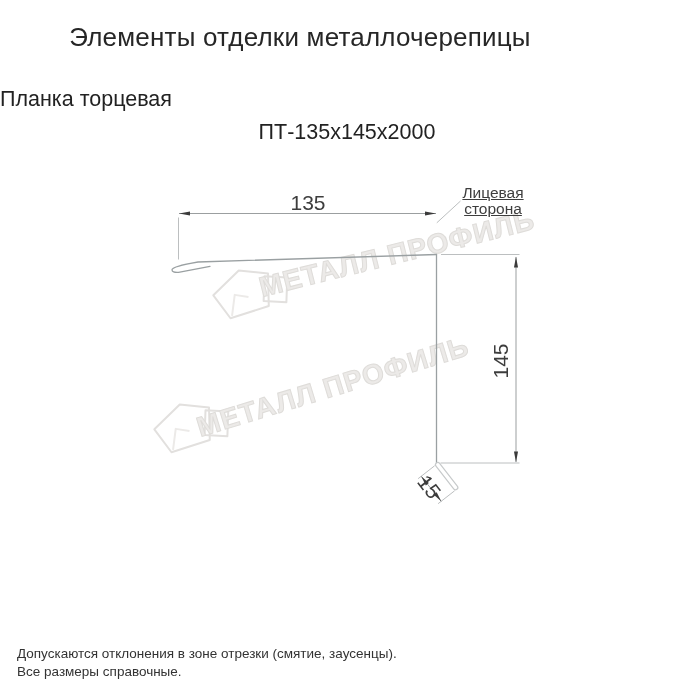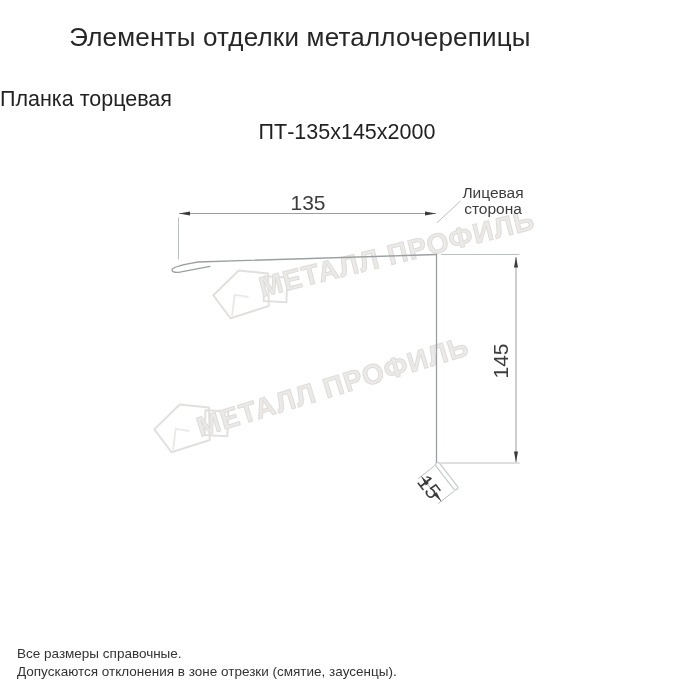--- a/index.html
+++ b/index.html
@@ -40,21 +40,21 @@
   .drawing-svg{position:absolute;left:0;top:0;z-index:2;}
   .dim-text{
     position:absolute;z-index:3;color:#3d3d3d;font-size:21px;
     text-align:center;white-space:nowrap;
   }
   .dim-135{left:268px;top:191px;width:80px;}
   .dim-145{left:461px;top:349px;width:80px;height:24px;transform:rotate(-90deg);}
   .dim-15{left:409px;top:475px;width:40px;height:24px;transform:rotate(52deg);}
   .face-label{
     position:absolute;left:455px;top:185px;width:76px;z-index:3;
-    text-align:center;font-size:15.5px;line-height:16px;color:#3d3d3d;
+    text-align:center;font-size:15.5px;line-height:16px;color:#3d3d3d;text-decoration:underline;
   }
   
   .footer{
     position:absolute;left:17px;top:645px;z-index:3;
     font-size:13.5px;line-height:18px;color:#333333;
   }
 </style>
 </head>
 <body>
 
@@ -121,17 +121,17 @@
   <div class="dim-text dim-135">135</div>
   <div class="dim-text dim-145">145</div>
   <div class="dim-text dim-15">15</div>
 
   <div class="face-label">
     <div>Лицевая</div>
     <div>сторона</div>
   </div>
 
   <div class="footer">
+    <div>Допускаются отклонения в зоне отрезки (смятие, заусенцы).</div>
     <div>Все размеры справочные.</div>
-    <div>Допускаются отклонения в зоне отрезки (смятие, заусенцы).</div>
   </div>
 
 </div>
 
 </body></html>

